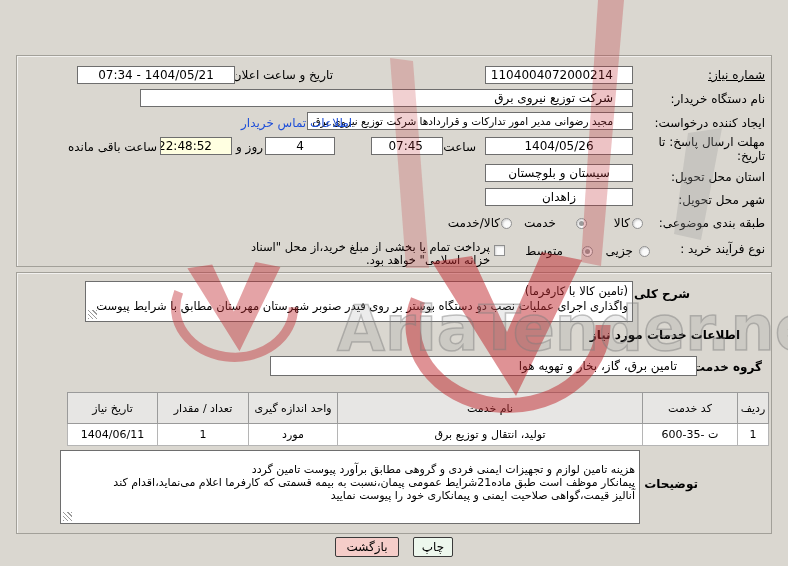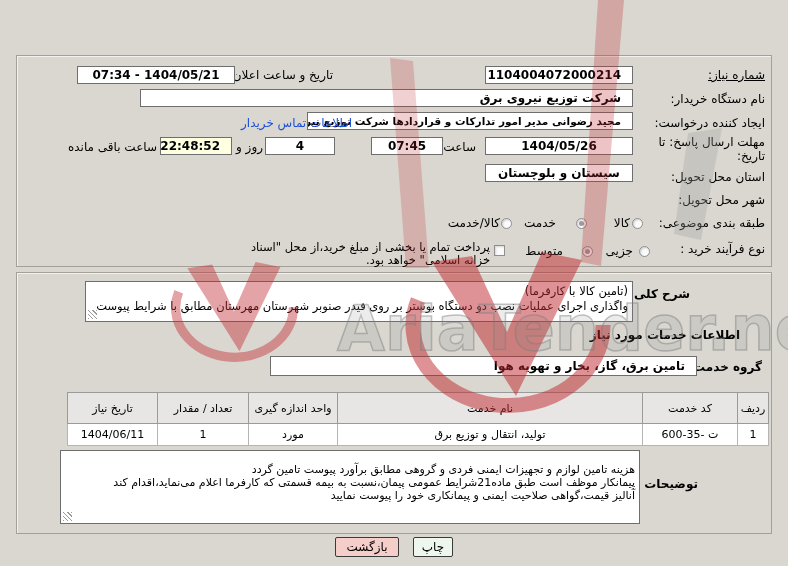--- a/index.html
+++ b/index.html
@@ -6,21 +6,21 @@
   .page{position:relative;width:788px;height:566px;background:#DAD7D0;direction:rtl;
         font-family:"DejaVu Sans",sans-serif;font-size:12px;color:#000;overflow:hidden;}
   .titlebar{position:absolute;left:16px;top:8px;width:756px;height:32px;box-sizing:border-box;
             background:#8E6F49;border:1px solid #57442b;color:#fff;font-size:13px;
             line-height:30px;padding:0 14px;text-align:right;}
   .groupbox{position:absolute;border:1px solid #A2A099;box-shadow:1px 1px 0 rgba(255,255,255,.65) inset;}
   .lbl{position:absolute;white-space:nowrap;line-height:14px;}
   .lbl.wrap{white-space:normal;}
   .bold{font-weight:bold;}
   .inp{position:absolute;background:#fff;border:1px solid #6e6e6e;height:18px;line-height:16px;
-       padding:0 11px;box-sizing:border-box;overflow:hidden;white-space:nowrap;font-size:12px;font-weight:bold;}
+       padding:0 19px;box-sizing:border-box;overflow:hidden;white-space:nowrap;font-size:12px;}
   .inp.center{text-align:center;}
   .inp.cream{background:#FFFFE1;}
   .link{position:absolute;color:#1d4ed8;white-space:nowrap;cursor:pointer;}
   .radio{position:absolute;width:11px;height:11px;border-radius:50%;border:1px solid #8f8f8f;
          background:#fbfbfb;box-sizing:border-box;box-shadow:inset 1px 1px 2px rgba(0,0,0,.18);}
   .radio.checked::after{content:"";position:absolute;left:2px;top:2px;width:5px;height:5px;
          border-radius:50%;background:#9b9b9b;}
   .checkbox{position:absolute;width:11px;height:11px;border:1px solid #8f8f8f;background:#fbfbfb;
          box-sizing:border-box;box-shadow:inset 1px 1px 2px rgba(0,0,0,.15);}
   .textarea{position:absolute;background:#fff;border:1px solid #6e6e6e;box-sizing:border-box;
@@ -65,20 +65,21 @@
   <div class="lbl" style="right:312px;top:140px;">ساعت</div>
   <div class="inp center" style="left:371px;top:137px;width:72px;">07:45</div>
   <div class="inp center" style="left:265px;top:137px;width:70px;">4</div>
   <div class="lbl" style="right:525px;top:140px;">روز و</div>
   <div class="inp center cream" style="left:160px;top:137px;width:72px;">22:48:52</div>
   <div class="lbl" style="right:631px;top:140px;">ساعت باقی مانده</div>
 
   <div class="lbl" style="right:23px;top:170px;">استان محل تحویل:</div>
   <div class="inp center" style="left:485px;top:164px;width:148px;">سیستان و بلوچستان</div>
   <div class="lbl" style="right:23px;top:193px;">شهر محل تحویل:</div>
+  <div class="inp center" style="left:485px;top:188px;width:148px;">زاهدان</div>
 
   <div class="lbl" style="right:23px;top:216px;">طبقه بندی موضوعی:</div>
   <span class="radio" style="left:632px;top:218px;"></span>
   <div class="lbl" style="right:158px;top:216px;">کالا</div>
   <span class="radio checked" style="left:576px;top:218px;"></span>
   <div class="lbl" style="right:232px;top:216px;">خدمت</div>
   <span class="radio" style="left:501px;top:218px;"></span>
   <div class="lbl" style="right:288px;top:216px;">کالا/خدمت</div>
 
   <div class="lbl" style="right:23px;top:242px;">نوع فرآیند خرید :</div>

